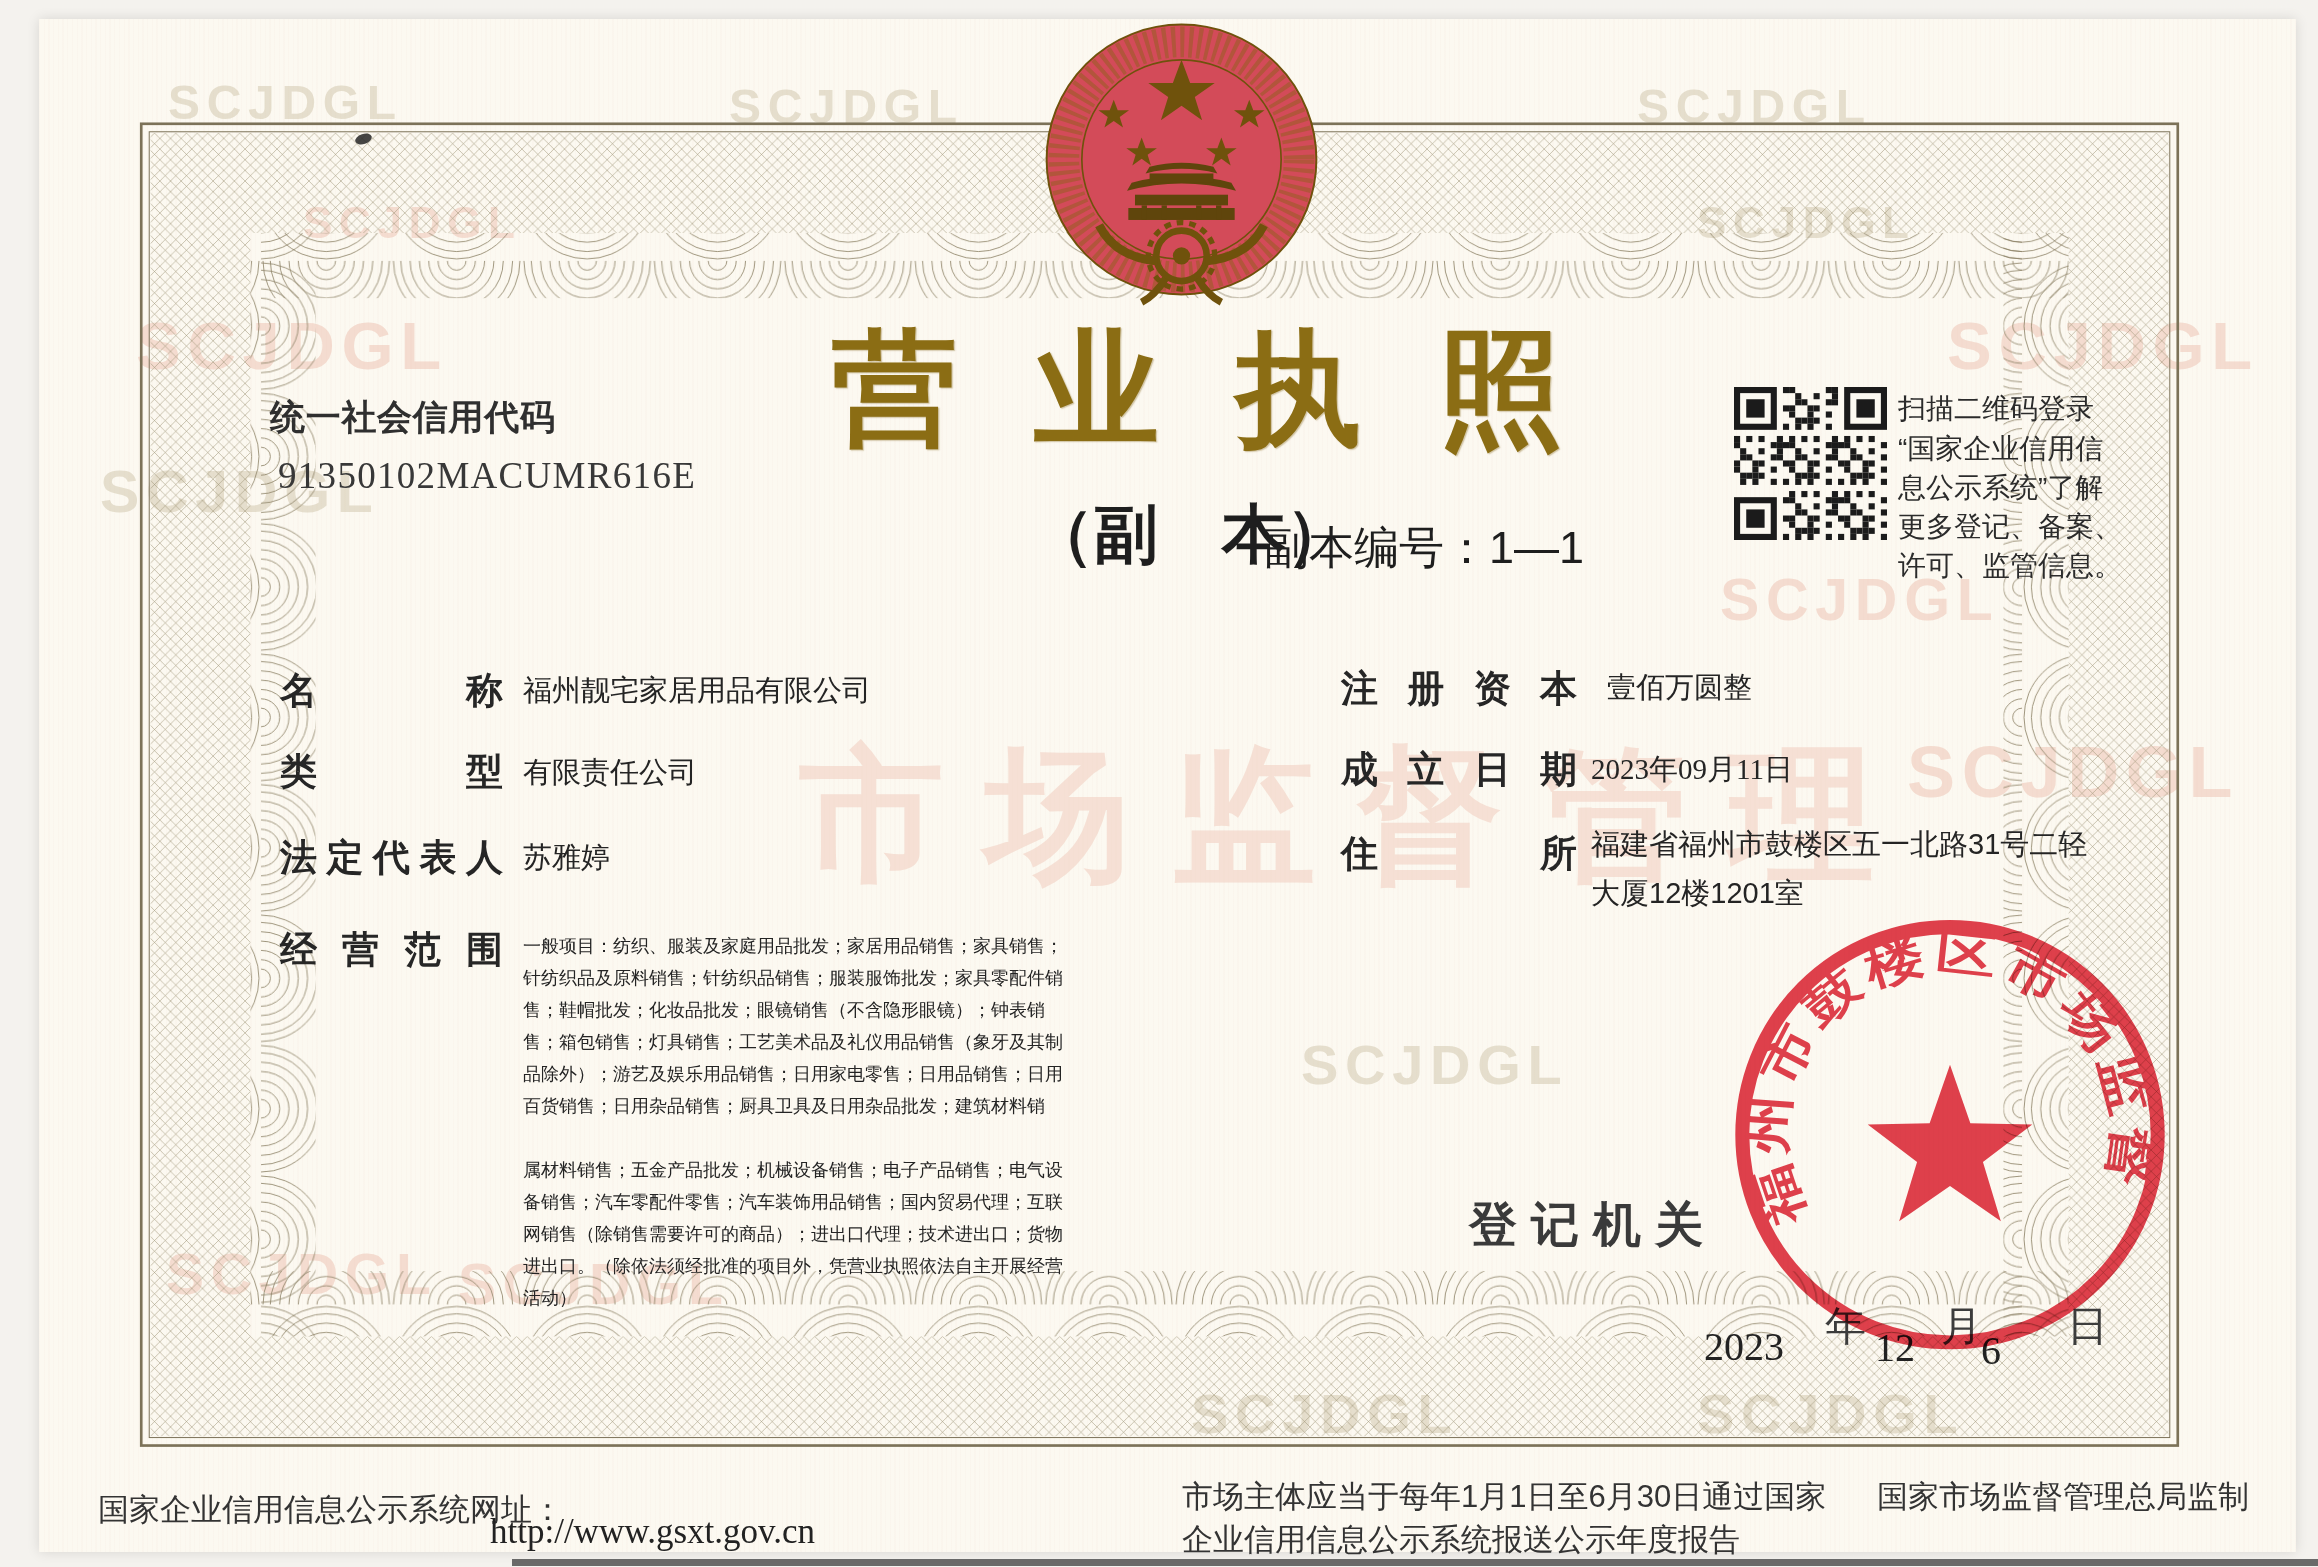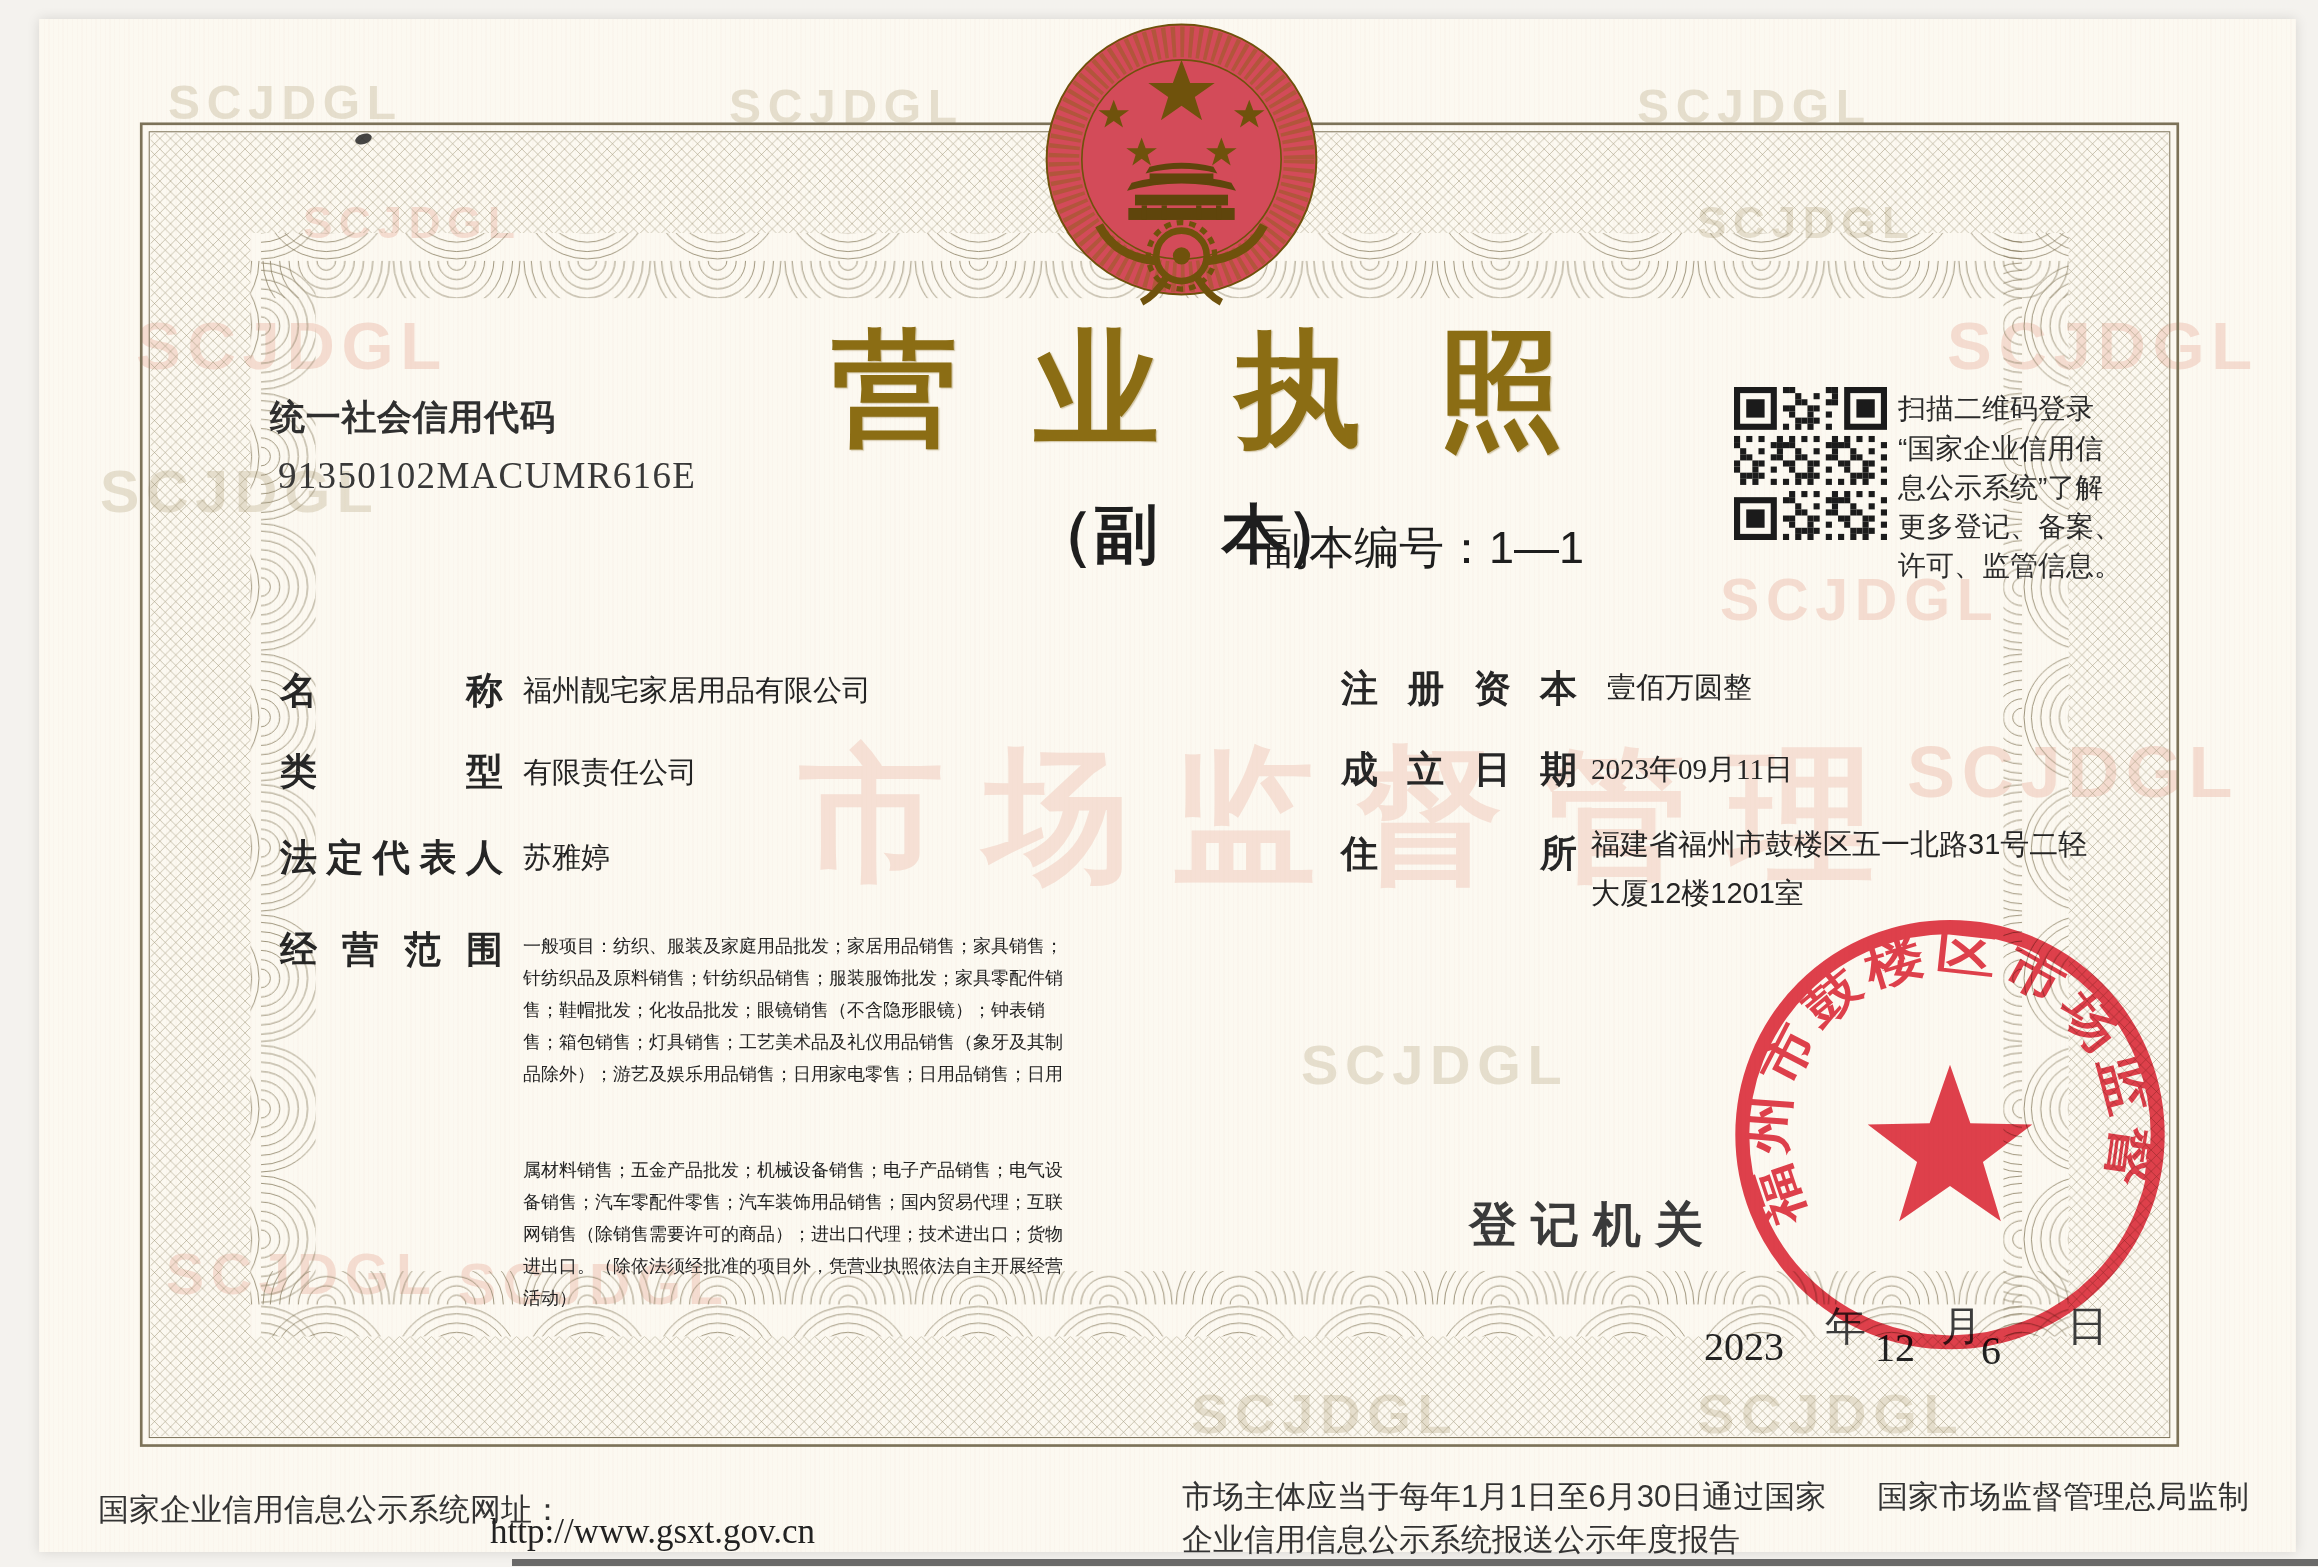--- a/index.html
+++ b/index.html
@@ -363,20 +363,21 @@
 
   <div class="flabel left" style="top:833px;">法定代表人</div>
   <div class="fvalue" style="left:523px;top:838px;">苏雅婷</div>
 
   <div class="flabel left" style="top:925px;">经营范围</div>
   <div class="scope-line" style="top:930px;">一般项目：纺织、服装及家庭用品批发；家居用品销售；家具销售；</div>
   <div class="scope-line" style="top:962px;">针纺织品及原料销售；针纺织品销售；服装服饰批发；家具零配件销</div>
   <div class="scope-line" style="top:994px;">售；鞋帽批发；化妆品批发；眼镜销售（不含隐形眼镜）；钟表销</div>
   <div class="scope-line" style="top:1026px;">售；箱包销售；灯具销售；工艺美术品及礼仪用品销售（象牙及其制</div>
   <div class="scope-line" style="top:1058px;">品除外）；游艺及娱乐用品销售；日用家电零售；日用品销售；日用</div>
+  <div class="scope-line" style="top:1090px;">百货销售；日用杂品销售；厨具卫具及日用杂品批发；建筑材料销</div>
   <div class="scope-line" style="top:1154px;">属材料销售；五金产品批发；机械设备销售；电子产品销售；电气设</div>
   <div class="scope-line" style="top:1186px;">备销售；汽车零配件零售；汽车装饰用品销售；国内贸易代理；互联</div>
   <div class="scope-line" style="top:1218px;">网销售（除销售需要许可的商品）；进出口代理；技术进出口；货物</div>
   <div class="scope-line" style="top:1250px;">进出口。（除依法须经批准的项目外，凭营业执照依法自主开展经营</div>
   <div class="scope-line" style="top:1282px;">活动）</div>
 
   <div class="flabel right" style="top:664px;">注册资本</div>
   <div class="fvalue" style="left:1607px;top:668px;">壹佰万圆整</div>
 
   <div class="flabel right" style="top:745px;">成立日期</div>

